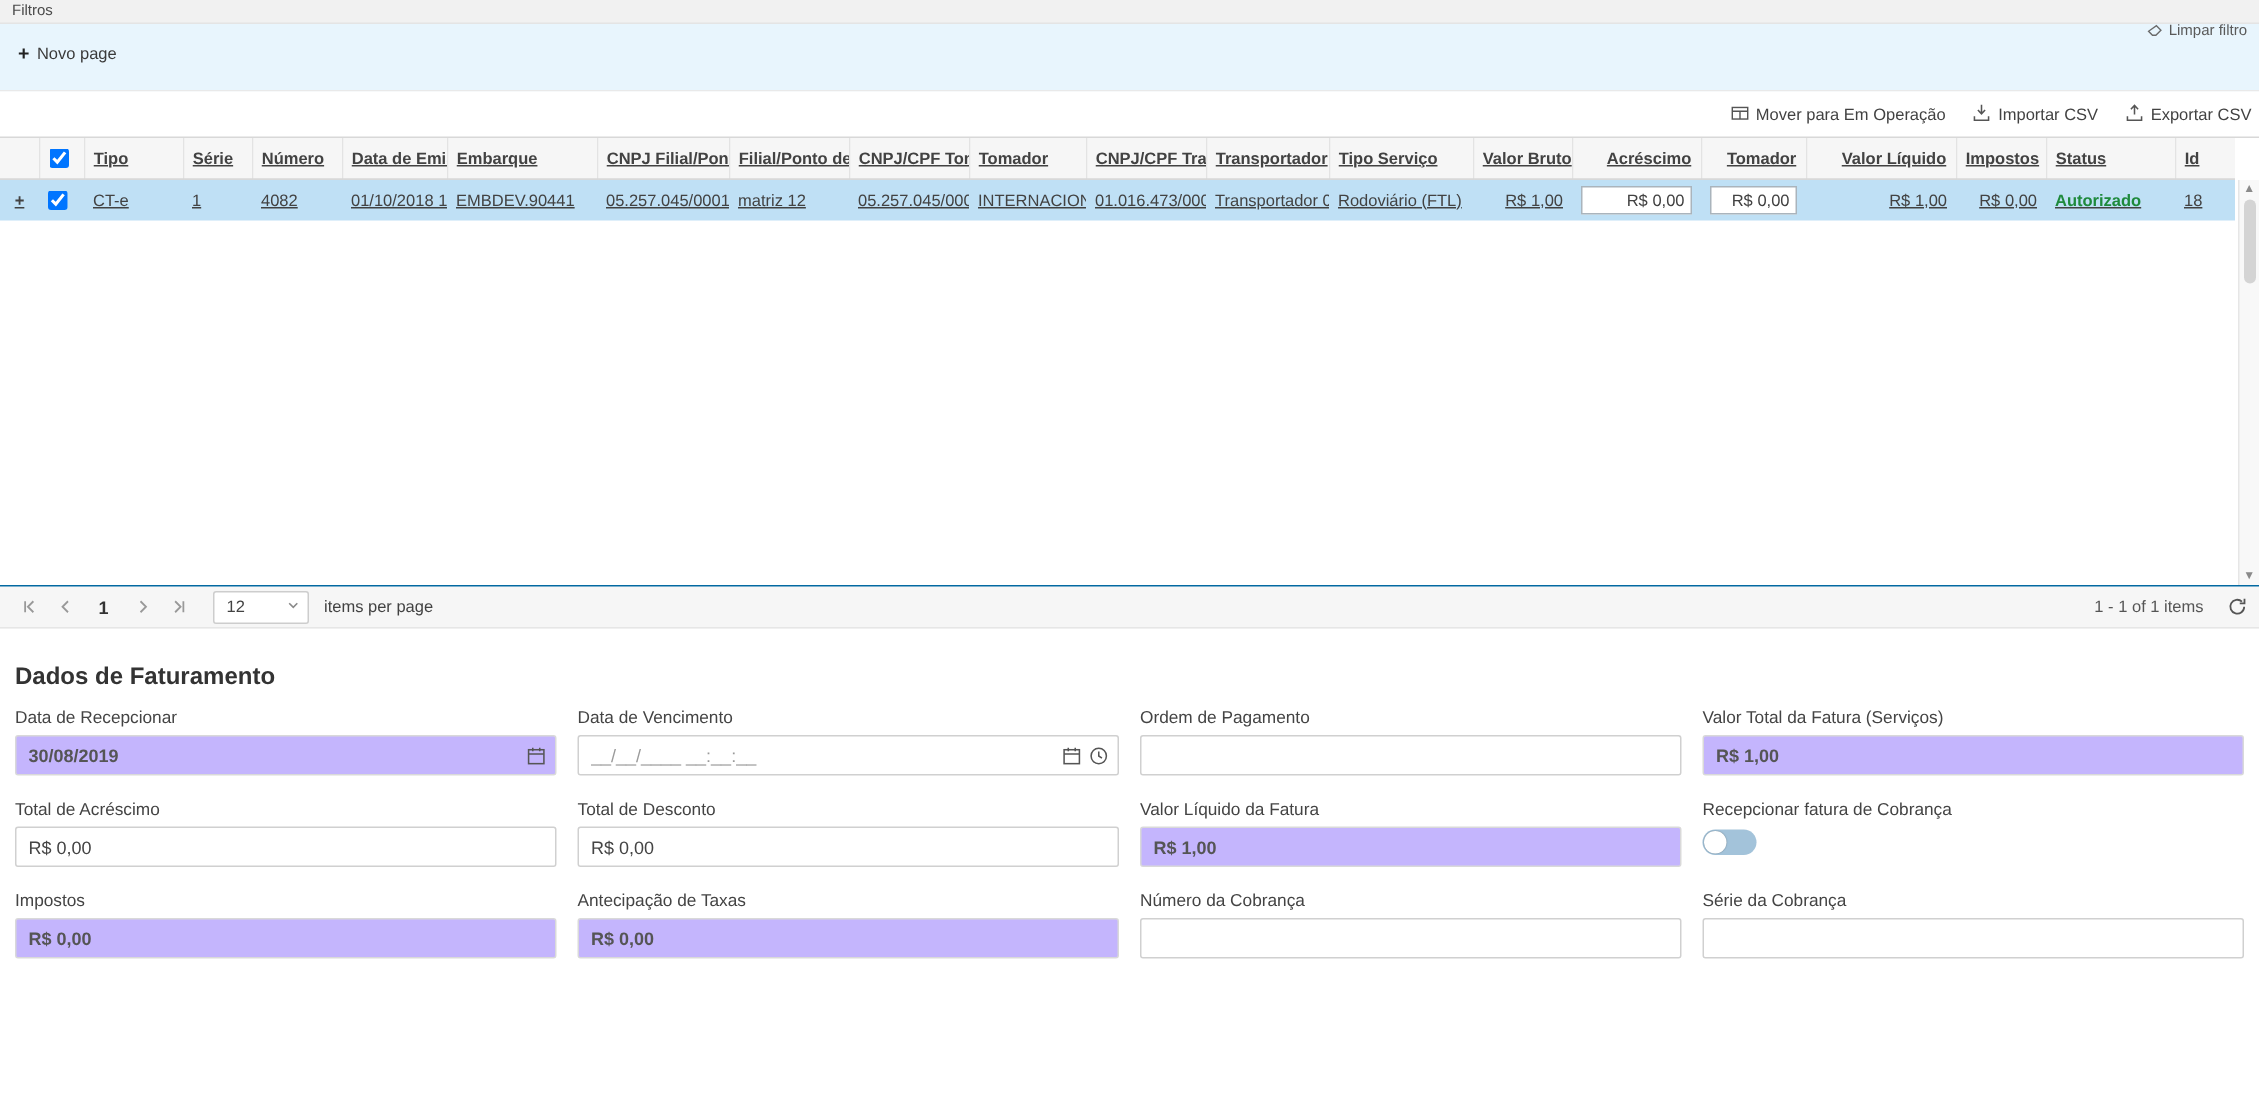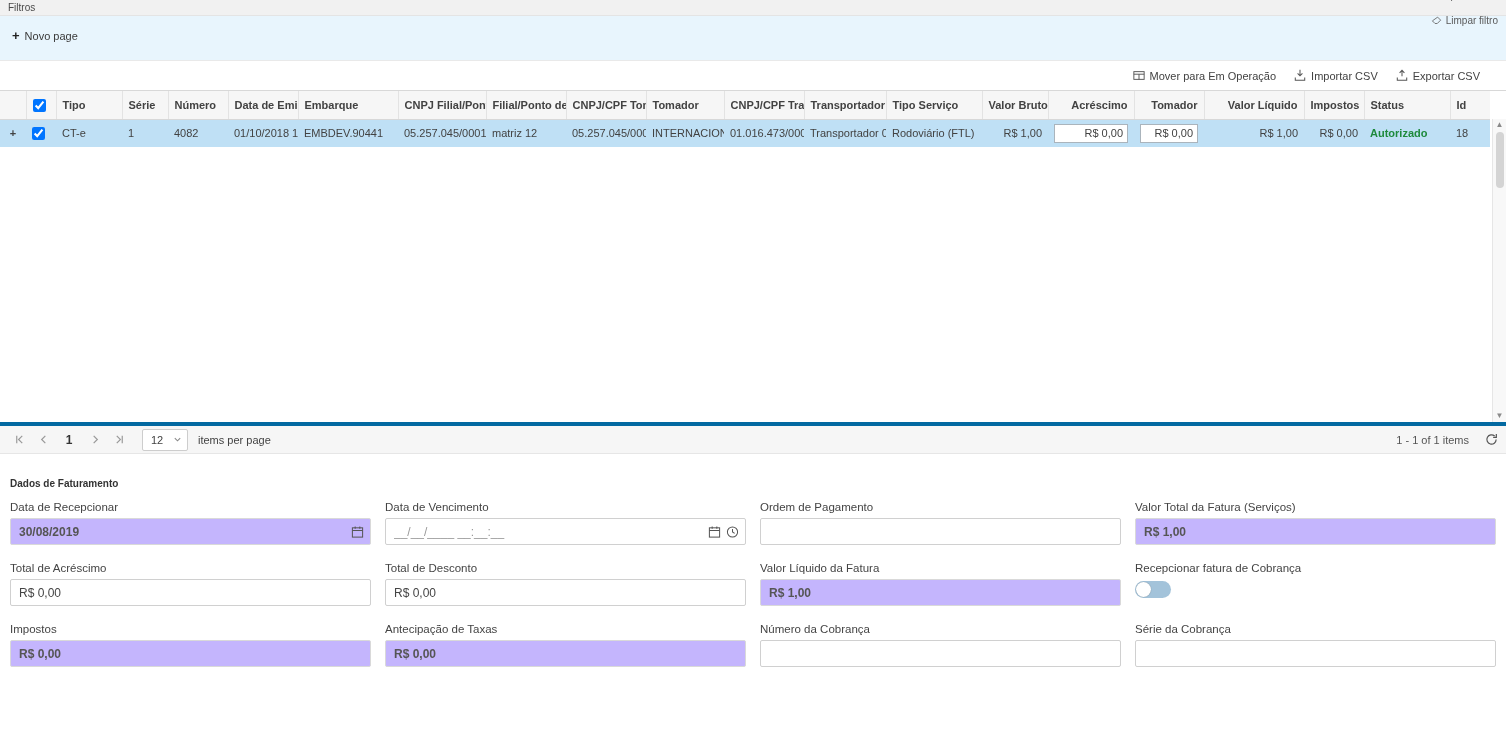--- a/index.html
+++ b/index.html
@@ -21,26 +21,26 @@
   .filters-action svg { display:block; }
 
   
   .filter-panel { background:#e8f5fd; padding:13px 12px 17px; border-bottom:1px solid #e9e9e9; }
   .new-group { display:inline-flex; align-items:center; gap:5px; font-size:11px; color:#3a3a3a; cursor:pointer; }
   .new-group .plus { font-size:13px; font-weight:700; color:#222; line-height:1; }
 
   
   .grid-toolbar {
     display:flex; justify-content:flex-end; align-items:center; gap:18px;
-    padding:8px 26px 7px; font-size:11px; color:#424242; background:#fff;
+    padding:8px 5px 7px; font-size:11px; color:#424242; background:#fff;
   }
   .toolbar-btn { display:flex; align-items:center; gap:5px; cursor:pointer; }
 
   
-  .grid { position:relative; border-top:1px solid #d8d8d8; border-bottom:4px solid #0369a1; height:336px; overflow:hidden; }
+  .grid { position:relative; border-top:1px solid #d8d8d8; border-bottom:1px solid #0369a1; height:300px; overflow:hidden;text-decoration:underline; }
   table.grid-table { border-collapse:collapse; table-layout:fixed; width:1490px; font-size:11px; }
   thead th {
     background:#f6f6f6; border-bottom:1px solid #d8d8d8; border-right:1px solid #e3e3e3;
     padding:7px 6px; text-align:left; font-weight:700; color:#424242;
     white-space:nowrap; overflow:hidden; cursor:pointer;
   }
   thead th:last-child { border-right:none; }
   tbody td { padding:4px 6px; white-space:nowrap; overflow:hidden; color:#424242; }
   tr.selected { background:#bfe0f5; }
   th.num, td.num { text-align:right; }
@@ -64,29 +64,29 @@
 
   
   .pager {
     display:flex; align-items:center; gap:2px; background:#f6f6f6;
     border-bottom:1px solid #e6e6e6; padding:3px 8px; font-size:11px; color:#555; height:28px;
   }
   .pager-btn { width:22px; height:22px; display:flex; align-items:center; justify-content:center; cursor:pointer; }
   .page-num { width:26px; text-align:center; font-weight:700; color:#333; font-size:12px; cursor:pointer; }
   .page-size {
     display:flex; align-items:center; justify-content:space-between; border:1px solid #cdcdcd; background:#fff;
-    height:22px; width:46px; padding:0 5px 0 8px; margin:0 8px 0 10px; border-radius:2px; cursor:pointer; color:#424242;
+    height:22px; width:64px; padding:0 5px 0 8px; margin:0 8px 0 10px; border-radius:2px; cursor:pointer; color:#424242;
   }
   .pager-label { color:#424242; }
   .pager-right { margin-left:auto; display:flex; align-items:center; gap:16px; color:#555; }
   .refresh { cursor:pointer; display:flex; align-items:center; }
 
   
   .billing { padding:6px 10px 0; }
-  .billing-title { font-size:10px; font-weight:700; color:#333; margin:18px 0 12px; }
+  .billing-title { font-size:16px; font-weight:700; color:#333; margin:18px 0 12px; }
   .form-grid { display:grid; grid-template-columns:repeat(4,1fr); column-gap:14px; row-gap:17px; }
   .field label { display:block; font-size:11.5px; color:#444; margin-bottom:5px; }
   .input-wrap { position:relative; }
   .tinput {
     width:100%; height:27px; border:1px solid #d0d0d0; border-radius:2px;
     padding:0 8px; font-size:12px; color:#444; background:#fff; font-family:inherit;
   }
   .tinput::placeholder { color:#9a9a9a; }
   .tinput:disabled { background:#c4b5fd; color:#555; border-color:#d9d9d9;font-weight:bold; }
   .icons-right {

